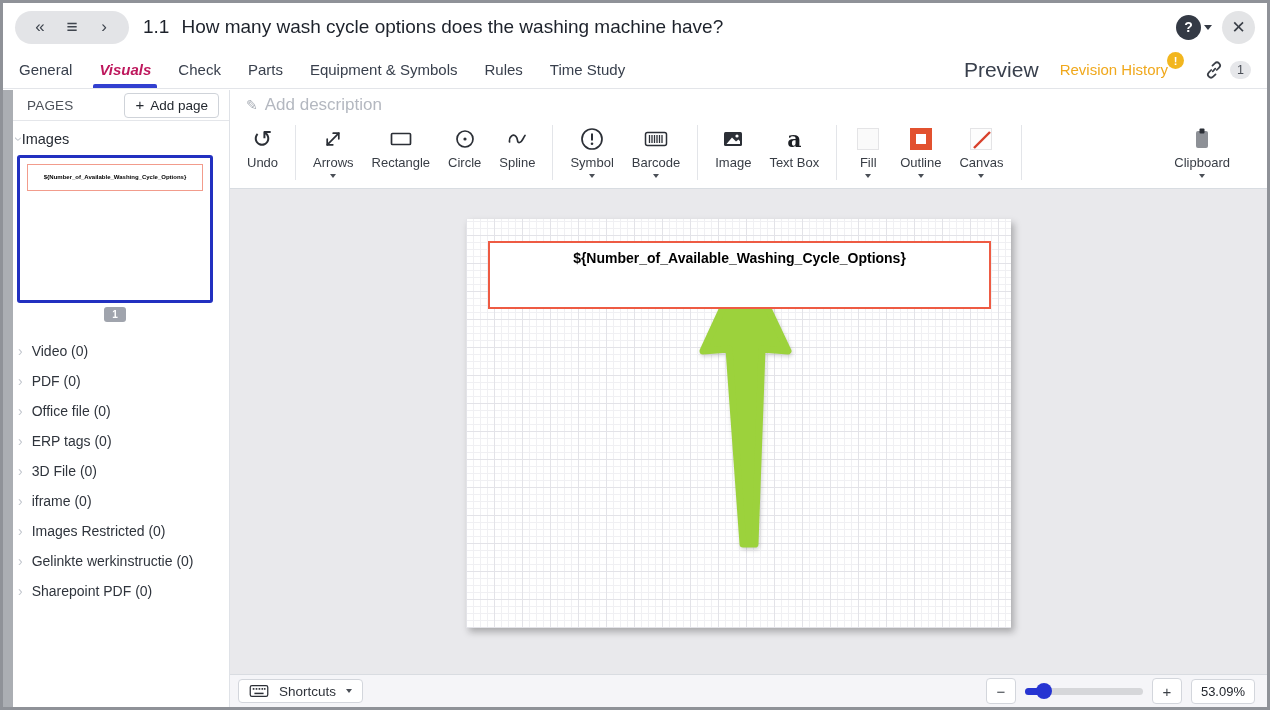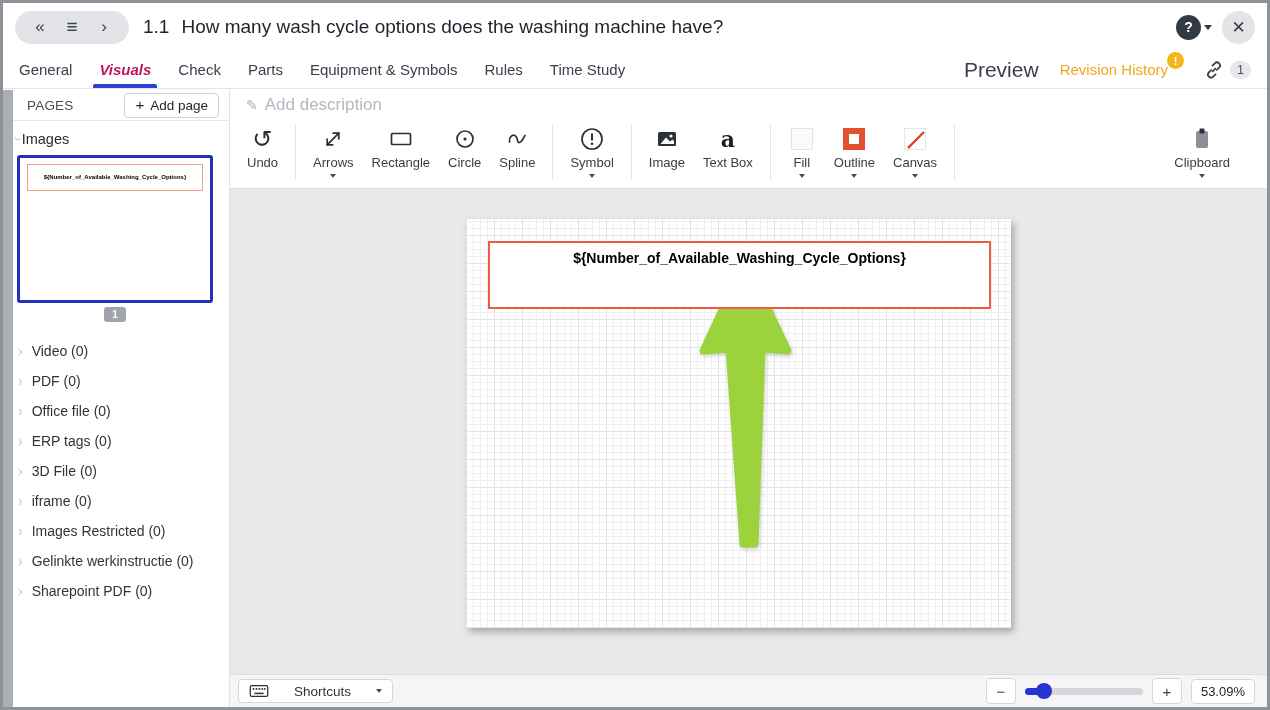--- a/index.html
+++ b/index.html
@@ -86,21 +86,21 @@
       repeating-linear-gradient(0deg, #f0f0f3 0, #f0f0f3 1px, transparent 1px, transparent 7px),
       repeating-linear-gradient(90deg, #f0f0f3 0, #f0f0f3 1px, transparent 1px, transparent 7px);
     box-shadow: 3px 4px 7px rgba(0,0,0,0.28);
   }
   .page-textbox { position: absolute; left: 22px; top: 22px; width: 503px; height: 68px; background: #fff;
     border: 2px solid #ee5b43; text-align: center; padding-top: 6px; cursor: move; }
   .page-textbox span { font-size: 14px; font-weight: bold; color: #000; font-family: "Liberation Sans", sans-serif; }
   .arrow-svg { position: absolute; left: 0; top: 0; width: 545px; height: 409px; }
   
   .statusbar { height: 33px; background: #f5f5f8; border-top: 1px solid #d9dce1; display: flex; align-items: center; padding: 0 12px 0 8px; }
-  .shortcuts-btn { display: flex; align-items: center; gap: 25px; background: #fff; border: 1px solid #d3d6dc;
+  .shortcuts-btn { display: flex; align-items: center; gap: 10px; background: #fff; border: 1px solid #d3d6dc;
     border-radius: 4px; padding: 3px 10px; font-size: 13.5px; color: #2f333a; cursor: pointer; }
   .zoom-group { margin-left: auto; display: flex; align-items: center; gap: 9px; }
   .zoom-btn { width: 30px; height: 26px; background: #fff; border: 1px solid #d3d6dc; border-radius: 4px;
     font-size: 15px; color: #3a3f46; display: flex; align-items: center; justify-content: center; cursor: pointer; }
   .zoom-slider { position: relative; width: 118px; height: 7px; background: #d6d7da; border-radius: 4px; cursor: pointer; }
   .zoom-fill { position: absolute; left: 0; top: 0; height: 7px; width: 20px; background: #2634d2; border-radius: 4px; }
   .zoom-thumb { position: absolute; left: 11px; top: -4.5px; width: 16px; height: 16px; border-radius: 50%; background: #2634d2; cursor: grab; }
   .zoom-value { background: #fff; border: 1px solid #d3d6dc; border-radius: 4px; padding: 4px 9px; font-size: 13px; color: #22262d; }
   svg { display: block; }
 </style>
@@ -277,20 +277,37 @@
         <div class="tdivider"></div>
         <div class="tool">
           <div class="tool-icon">
             <svg width="26" height="26" viewBox="0 0 26 26">
               <circle cx="13" cy="13" r="10" stroke="#2b2f36" stroke-width="1.7" fill="none"></circle>
               <line x1="13" y1="7.5" x2="13" y2="14.5" stroke="#2b2f36" stroke-width="2"></line>
               <circle cx="13" cy="17.8" r="1.3" fill="#2b2f36"></circle>
             </svg>
           </div>
           <span class="tool-label">Symbol</span>
+          <span class="tool-caret"></span>
+        </div>
+        <div class="tool">
+          <div class="tool-icon">
+            <svg width="28" height="24" viewBox="0 0 28 24">
+              <rect x="3.5" y="5.5" width="21" height="13" rx="2" stroke="#2b2f36" stroke-width="1.5" fill="none"></rect>
+              <g stroke="#2b2f36" stroke-width="1.3">
+                <line x1="7.5" y1="8" x2="7.5" y2="16"></line>
+                  <line x1="10" y1="8" x2="10" y2="16"></line>
+                <line x1="12.5" y1="8" x2="12.5" y2="16"></line>
+                  <line x1="15" y1="8" x2="15" y2="16"></line>
+                <line x1="17.5" y1="8" x2="17.5" y2="16"></line>
+                  <line x1="20" y1="8" x2="20" y2="16"></line>
+              </g>
+            </svg>
+          </div>
+          <span class="tool-label">Barcode</span>
           <span class="tool-caret"></span>
         </div>
         <div class="tdivider"></div>
         <div class="tool">
           <div class="tool-icon">
             <svg width="26" height="24" viewBox="0 0 26 24">
               <rect x="4" y="5" width="18" height="14" rx="1.5" fill="#2b2f36"></rect>
               <polygon points="6.5,17 12,10.5 16,14.5 18.5,12.5 20,14.2 20,17" fill="#fff"></polygon>
               <circle cx="17" cy="9" r="1.6" fill="#fff"></circle>
             </svg>

